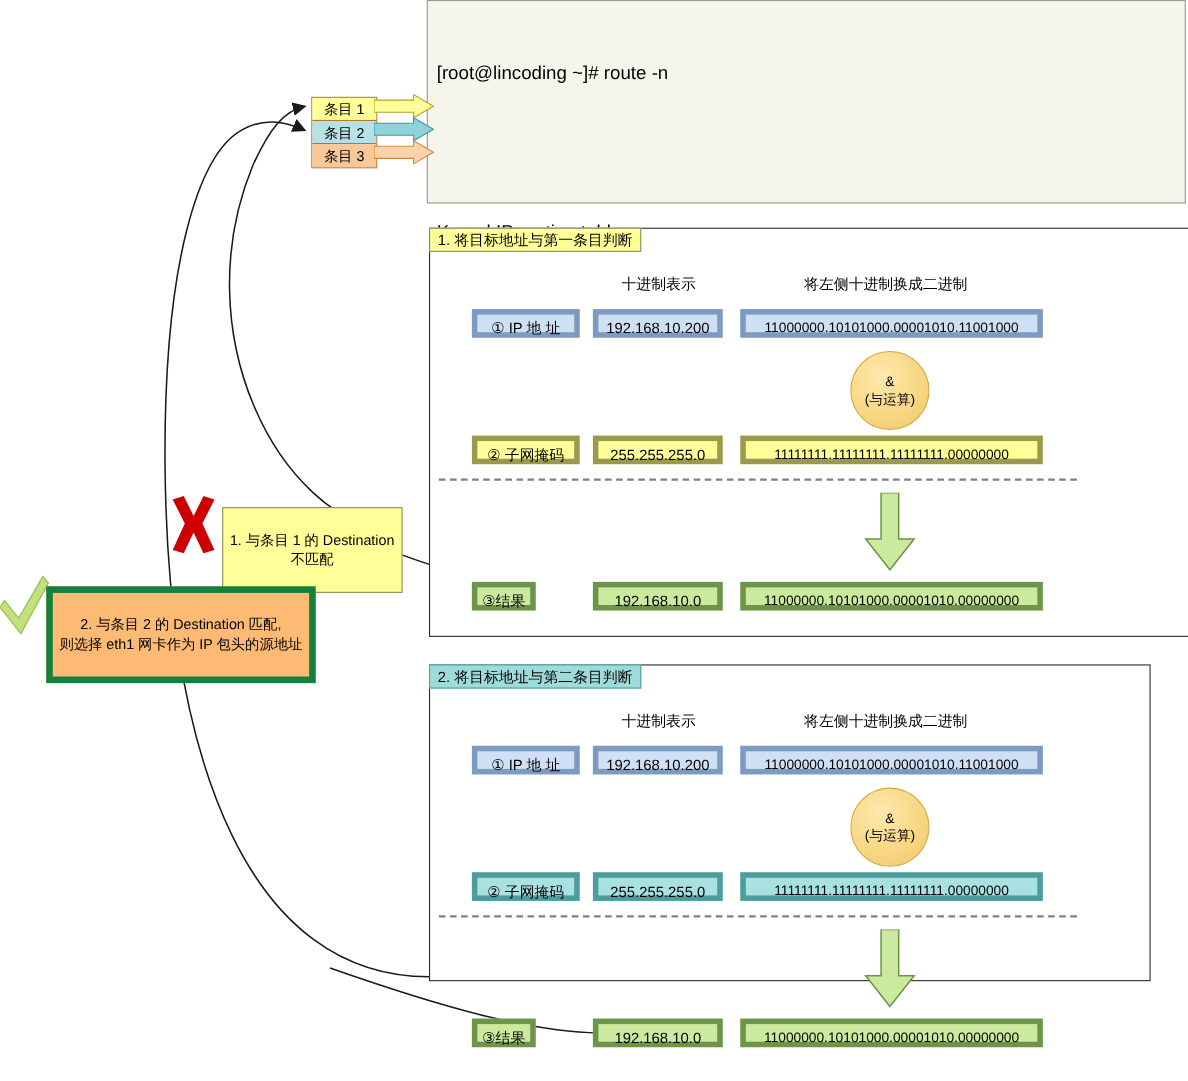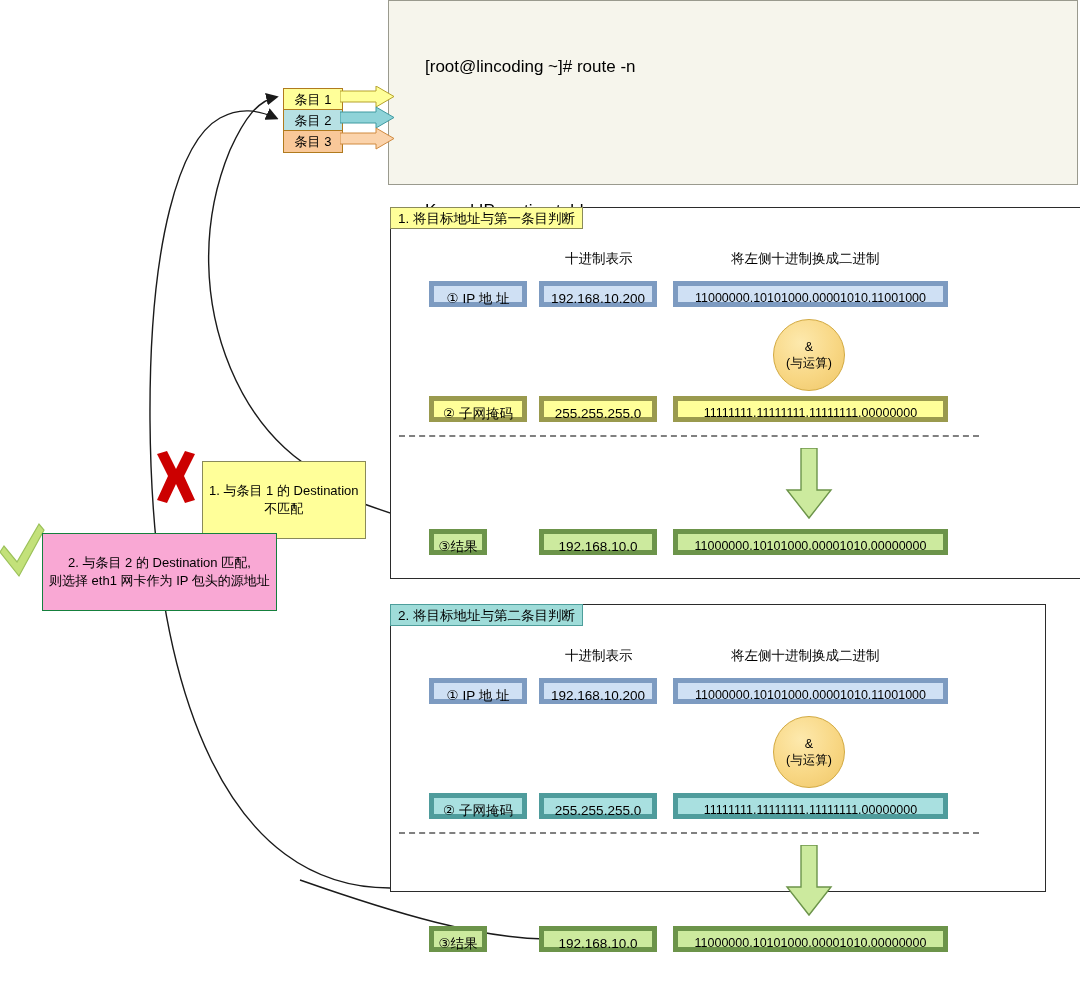--- a/index.html
+++ b/index.html
@@ -35,21 +35,21 @@
     box-sizing: border-box;
     z-index: 3;
   }
   .term-text {
     font-family: "Liberation Sans", "DejaVu Sans", sans-serif;
     font-size: 17px;
     line-height: 24px;
     white-space: pre;
     padding: 6px 0 0 8px;
   }
-  .term-row { display: block; height: 24px; margin-left: 28px; }
+  .term-row { display: block; height: 24px; }
   .c-dest  { display:inline-block; width:128px; }
   .c-gw    { display:inline-block; width:116px; }
   .c-mask  { display:inline-block; width:130px; }
   .c-flags { display:inline-block; width:52px; }
   .c-metric{ display:inline-block; width:54px; text-align:left;}
   .c-ref   { display:inline-block; width:52px; }
   .c-use   { display:inline-block; width:52px; }
   .c-if    { display:inline-block; }
   .hdr .c-metric { width:54px; }
 
@@ -152,21 +152,21 @@
     position: absolute;
     box-sizing: border-box;
     font-size: 13px;
     line-height: 18px;
     text-align: center;
     padding: 20px 6px;
     white-space: nowrap;
     z-index: 5;
   }
   #callout-1 { left: 202px; top: 461px; background:#ffff99; border:1px solid #8a8a5a; }
-  #callout-2 { left: 42px;  top: 533px; background:#f9a8d4; border:1px solid #15803d; }
+  #callout-2 { left: 42px;  top: 533px; background:#fdba74; border:6px solid #15803d; }
 
   .mark { position: absolute; z-index: 5; }
 </style>
 </head>
 <body>
 
 <svg id="connectors" viewBox="0 0 1080 983">
   <defs>
     <marker id="arrowBlack" markerWidth="9" markerHeight="9" refX="7" refY="4.5" orient="auto">
       <path d="M0,0 L9,4.5 L0,9 z" fill="#1a1a1a"></path>

